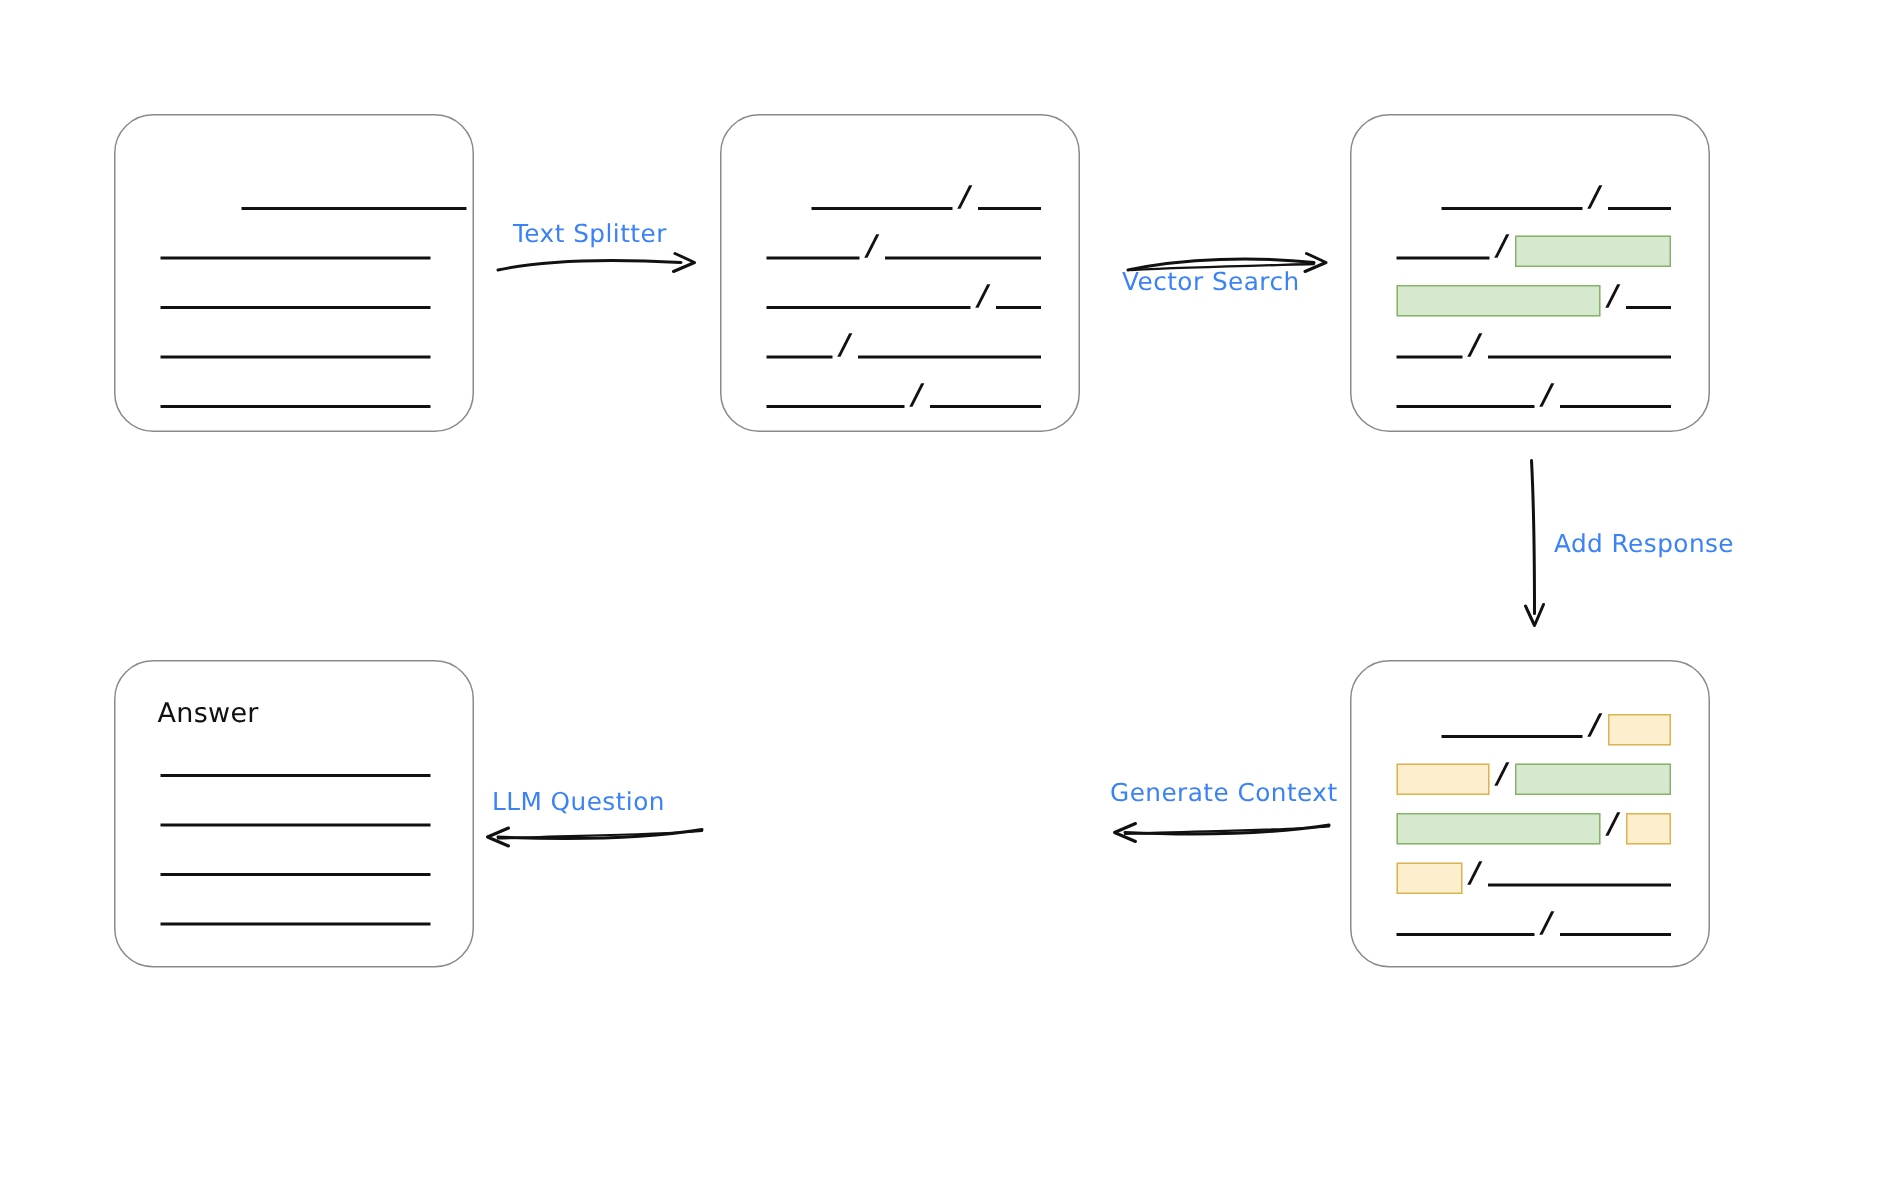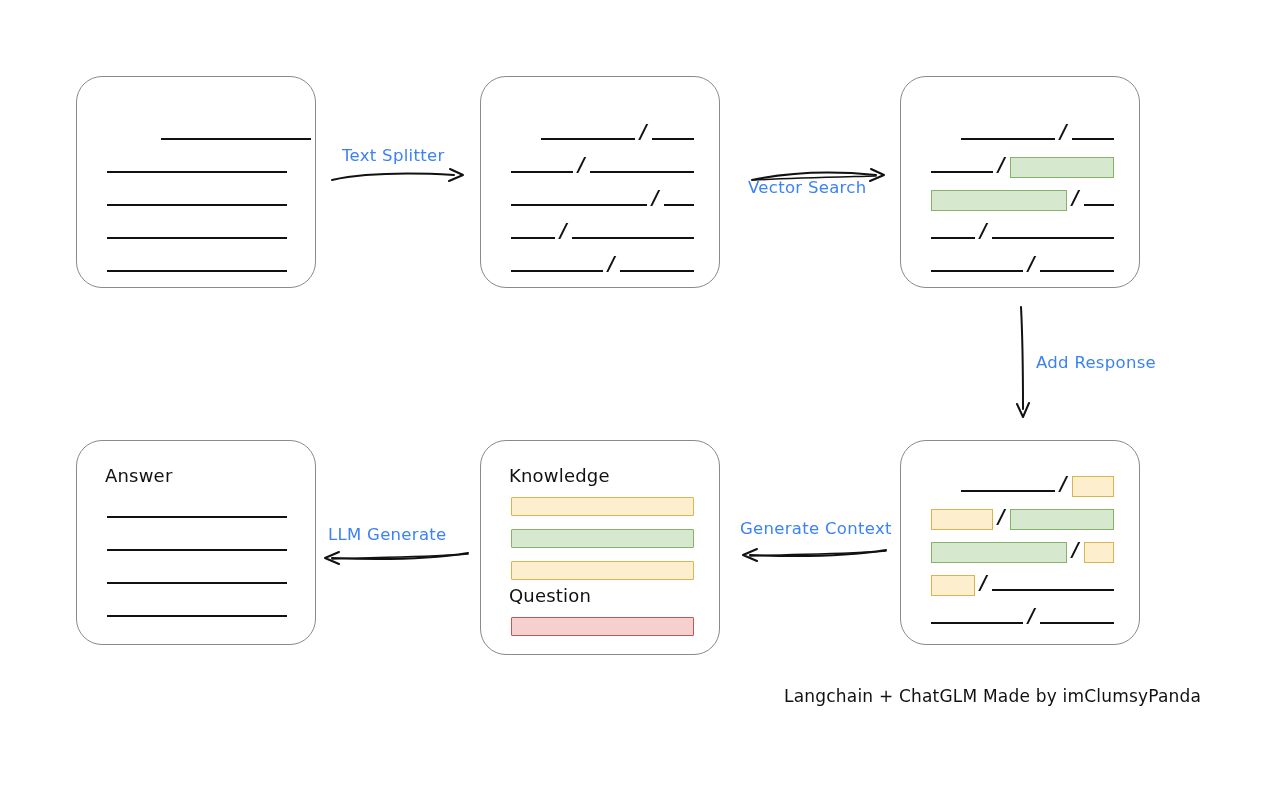--- a/index.html
+++ b/index.html
@@ -226,31 +226,20 @@
           <div class="seg" style="width: 122px;"></div>
         </div>
         <div class="row" style="top: 164px; left: 30px; right: 0px;">
           <div class="seg" style="width: 92px;"></div>
           <div class="slash">/</div>
           <div class="seg" style="width: 74px;"></div>
         </div>
       </div>
   </div>
 
-  <div class="card" style="left:480px; top:440px; width:240px; height:215px;">
-    <div class="card-label" style="left:28px; top:24px;">Knowledge</div>
-
-    <div class="bar bar-yellow" style="left:30px; top:56px; width:183px;"></div>
-    <div class="bar bar-green" style="left:30px; top:88px; width:183px;"></div>
-    <div class="bar bar-yellow" style="left:30px; top:120px; width:183px;"></div>
-
-    <div class="card-label" style="left:28px; top:144px;">Question</div>
-
-    <div class="bar bar-red" style="left:30px; top:176px; width:183px;"></div>
-  </div>
 
   <div class="card" style="left:76px; top:440px; width:240px; height:205px;">
     <div class="card-label" style="left:28px; top:24px;">Answer</div>
     <div class="lines" id="lines-answer" style="top:58px;">
         <div class="row" style="top: 0px; left: 30px; right: 0px;">
           <div class="seg" style="width: 180px;"></div>
         </div>
         <div class="row" style="top: 33px; left: 30px; right: 0px;">
           <div class="seg" style="width: 180px;"></div>
         </div>
@@ -297,17 +286,16 @@
   </div>
   <div class="arrow-label" style="left:740px; top:519px;">Generate Context</div>
 
   <div class="arrow" style="left:320px; top:548px;">
     <svg width="150" height="22" viewBox="0 0 150 22">
       <path d="M148,5 C110,11 60,12 12,10" fill="none" stroke="#111" stroke-width="2" stroke-linecap="round"></path>
       <path d="M148,6 C108,9 58,9 12,11" fill="none" stroke="#111" stroke-width="1.5" stroke-linecap="round"></path>
       <path d="M19,4 L5,10 L19,16" fill="none" stroke="#111" stroke-width="2" stroke-linejoin="round" stroke-linecap="round"></path>
     </svg>
   </div>
-  <div class="arrow-label" style="left:328px; top:525px;">LLM Generate</div>
-
-  <div class="footer" style="left:784px; top:686px;">Langchain + ChatGLM Made by imClumsyPanda</div>
+  <div class="arrow-label" style="left:328px; top:525px;">LLM Question</div>
+
 
 </div>
 
 </body></html>

